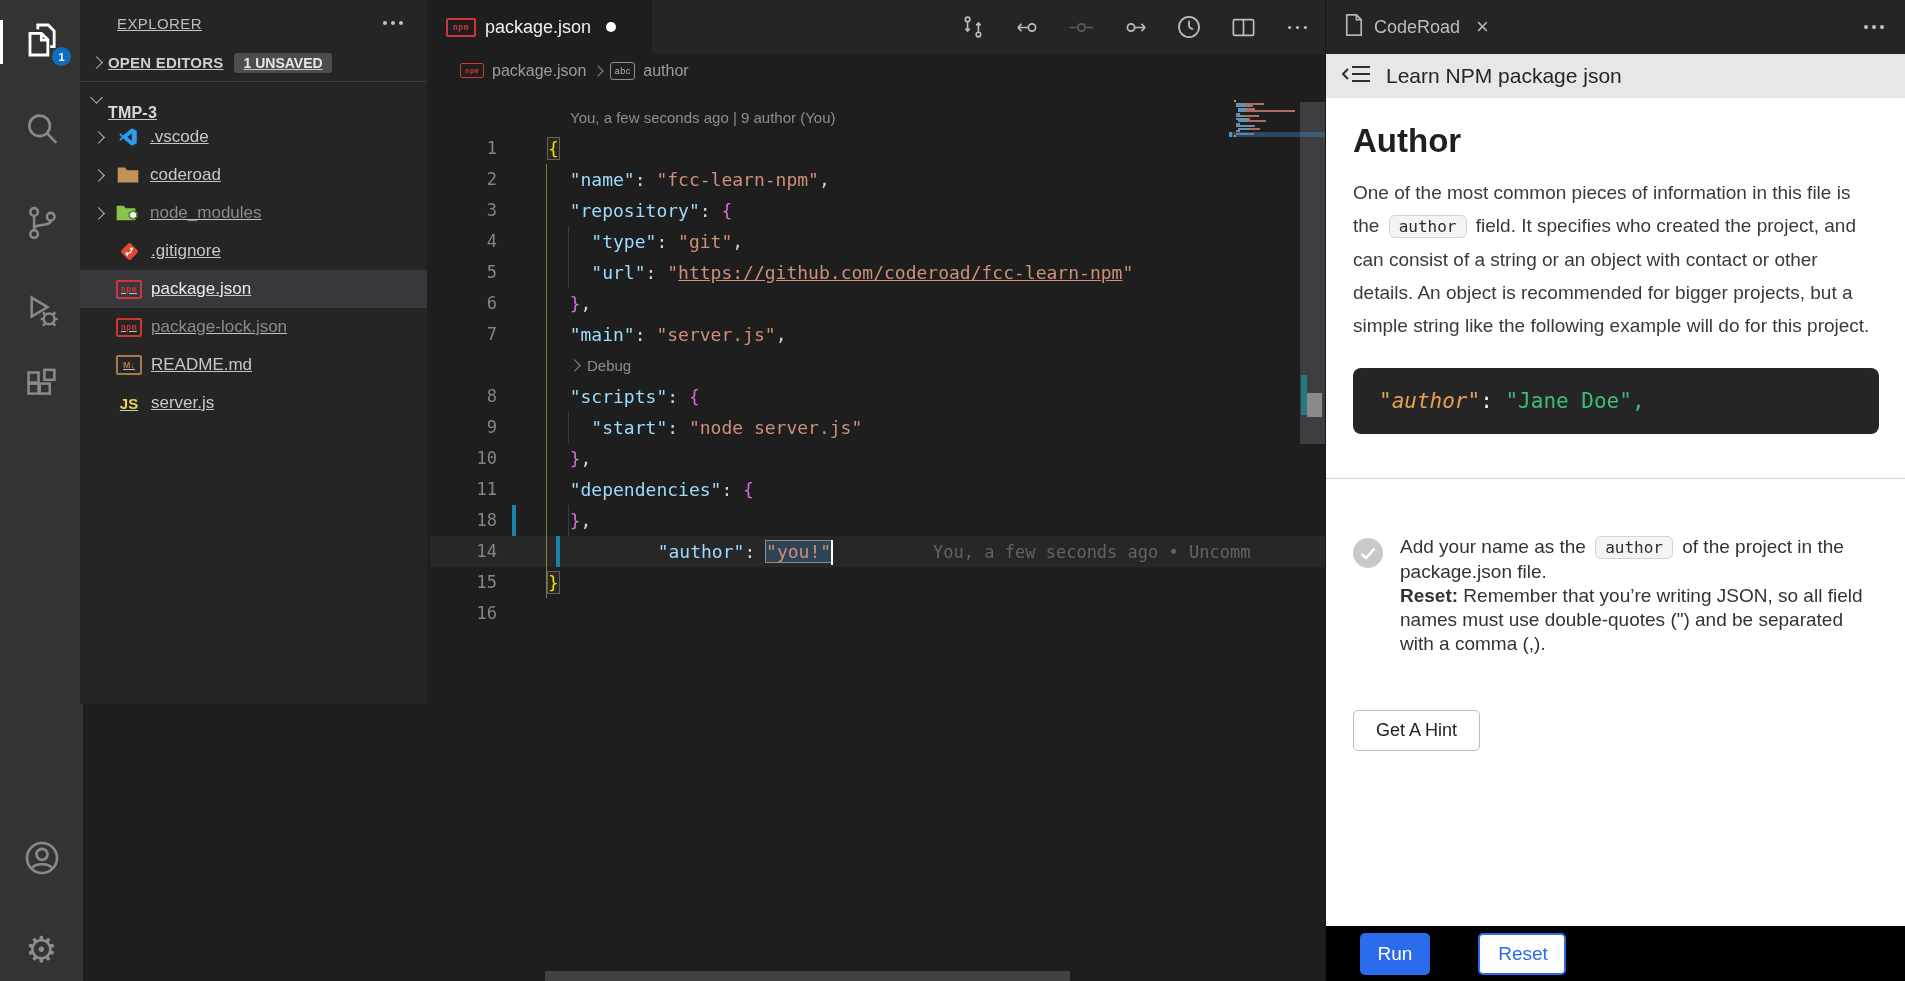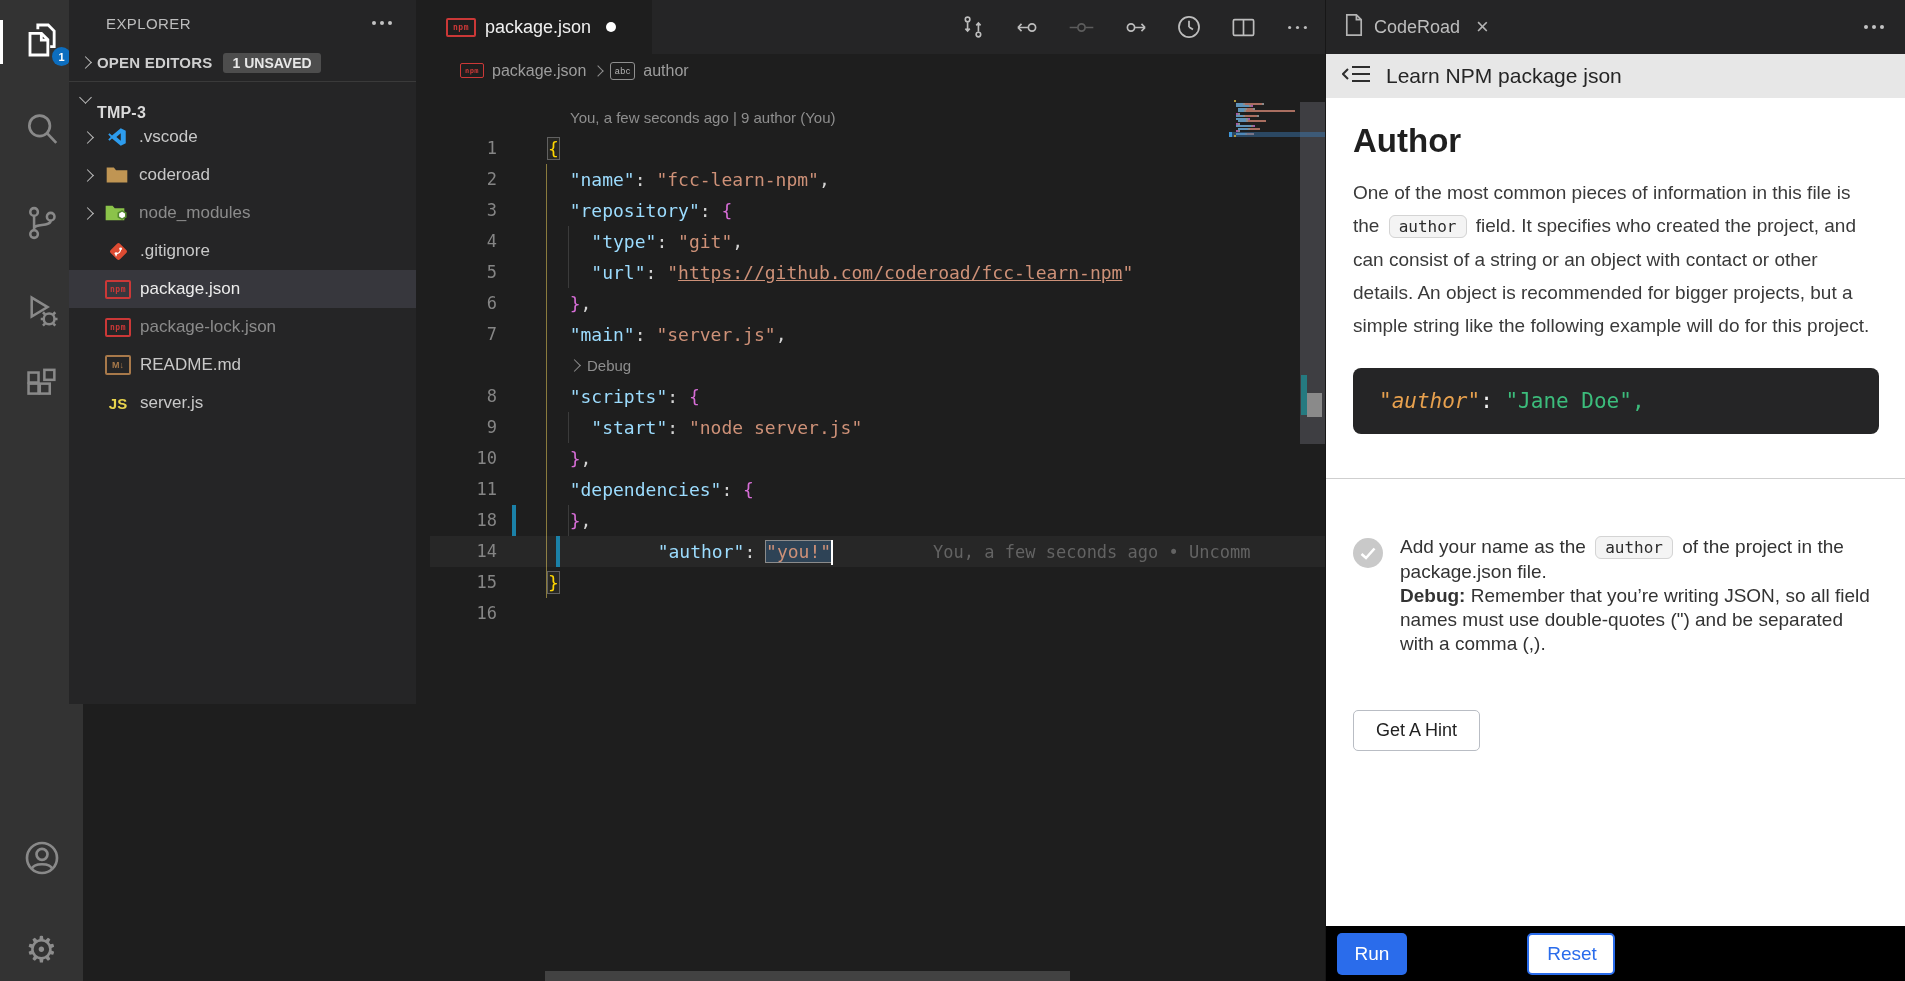--- a/index.html
+++ b/index.html
@@ -9,21 +9,21 @@
   .activity{position:absolute;left:0;top:0;width:83px;height:981px;background:#333333;}
   .act-item{position:absolute;left:0;width:83px;height:52px;display:flex;align-items:center;justify-content:center;color:#898989;}
   .act-item svg{stroke:#898989;}
   .act-item.active svg{stroke:#ffffff;}
   .act-item.active::before{content:"";position:absolute;left:0;top:4px;bottom:4px;width:3px;background:#fff;}
   .act-badge{position:absolute;right:12px;bottom:2px;width:19px;height:19px;border-radius:50%;
        background:var(--badge-blue,#0d6ebf);color:#fff;font-size:11px;font-weight:bold;
        display:flex;align-items:center;justify-content:center;}
   .gearglyph{font-size:36px;color:#8d8d8d;line-height:1;}
   
-  .sidebar{position:absolute;left:69px;top:0;width:347px;height:704px;background:#252526;color:#c5c5c5;}
+  .sidebar{position:absolute;left:80px;top:0;width:347px;height:704px;background:#252526;color:#c5c5c5;text-decoration:underline;}
   .sb-title{display:flex;align-items:center;justify-content:space-between;height:46px;padding:0 20px 0 37px;
        font-size:15px;letter-spacing:.4px;color:#bdbdbd;}
   .dots{display:inline-flex;gap:4px;align-items:center;cursor:pointer;padding:4px;}
   .dots i{width:4px;height:4px;border-radius:50%;background:#c3c3c3;display:block;}
   .sb-row{display:flex;align-items:center;height:33px;padding-left:12px;gap:7px;}
   .sb-bold{font-weight:bold;font-size:15px;color:#cfcfcf;letter-spacing:.2px;}
   .badge-unsaved{background:#4d4d4d;color:#e8e8e8;font-weight:bold;font-size:14px;
        padding:2px 9px;border-radius:3px;margin-left:4px;}
   .sb-sep{height:1px;background:#3a3a3a;margin-top:2px;}
   .project{height:34px;}
@@ -117,23 +117,23 @@
   .codeblock .pn{color:#f2f2f2;}
   .codeblock .val{color:var(--string-green,#3cbd7c);}
   .divider{border:none;border-top:1px solid #cfcfcf;margin:44px -27px 0;}
   .task{display:flex;gap:17px;margin-top:56px;}
   .checkcircle{flex:none;width:30px;height:30px;border-radius:50%;background:#c9c9c9;display:flex;align-items:center;justify-content:center;margin-top:3px;}
   .checkcircle svg{stroke:#ffffff;fill:none;stroke-width:2.6;}
   .task-text{font-size:19px;line-height:24px;color:#333;max-width:478px;}
   .hint{margin-top:54px;margin-left:0;background:#fff;border:1px solid #b9bdc4;border-radius:5px;
        padding:9px 22px;font-size:18px;color:#222;font-family:"Liberation Sans",sans-serif;cursor:pointer;}
   .pfooter{position:absolute;bottom:0;left:0;right:0;height:55px;background:#000;display:flex;align-items:center;}
-  .run{margin-left:11px;width:70px;height:42px;background:var(--accent-blue,#2a6ceb);color:#fff;border:none;
+  .run{margin-left:34px;width:70px;height:42px;background:var(--accent-blue,#2a6ceb);color:#fff;border:none;
        border-radius:5px;font-size:19px;font-family:"Liberation Sans",sans-serif;cursor:pointer;}
-  .reset{margin-left:120px;width:88px;height:42px;background:#fff;color:var(--accent-blue,#2a6ceb);
+  .reset{margin-left:48px;width:88px;height:42px;background:#fff;color:var(--accent-blue,#2a6ceb);
        border:2px solid var(--accent-blue,#2a6ceb);border-radius:5px;font-size:19px;font-family:"Liberation Sans",sans-serif;cursor:pointer;padding-left:8px;}
 </style>
 </head>
 <body>
 
 <div class="app">
 
   <aside class="activity">
     <div class="act-item active" style="top:16px">
       <span>
@@ -501,21 +501,21 @@
       <div class="codeblock"><span class="attr">"author"</span><span class="pn">: </span><span class="val">"Jane Doe",</span></div>
       <hr class="divider">
       <div class="task">
         <span class="checkcircle">
           <svg width="16" height="13" viewBox="0 0 16 13">
               <path d="M1.5 7 L6 11 L14.5 1.5"></path>
             </svg>
         </span>
         <div class="task-text">
           <div><span>Add your name as the </span><code class="chip">author</code><span> of the project in the package.json file.</span></div>
-          <div><b>Debug:</b><span> Remember that you’re writing JSON, so all field names must use double-quotes (") and be separated with a comma (,).</span></div>
+          <div><b>Reset:</b><span> Remember that you’re writing JSON, so all field names must use double-quotes (") and be separated with a comma (,).</span></div>
         </div>
       </div>
       <button class="hint">Get A Hint</button>
     </div>
     <div class="pfooter">
       <button class="run">Run</button>
       <button class="reset">Reset</button>
     </div>
   </section>
 </div>

